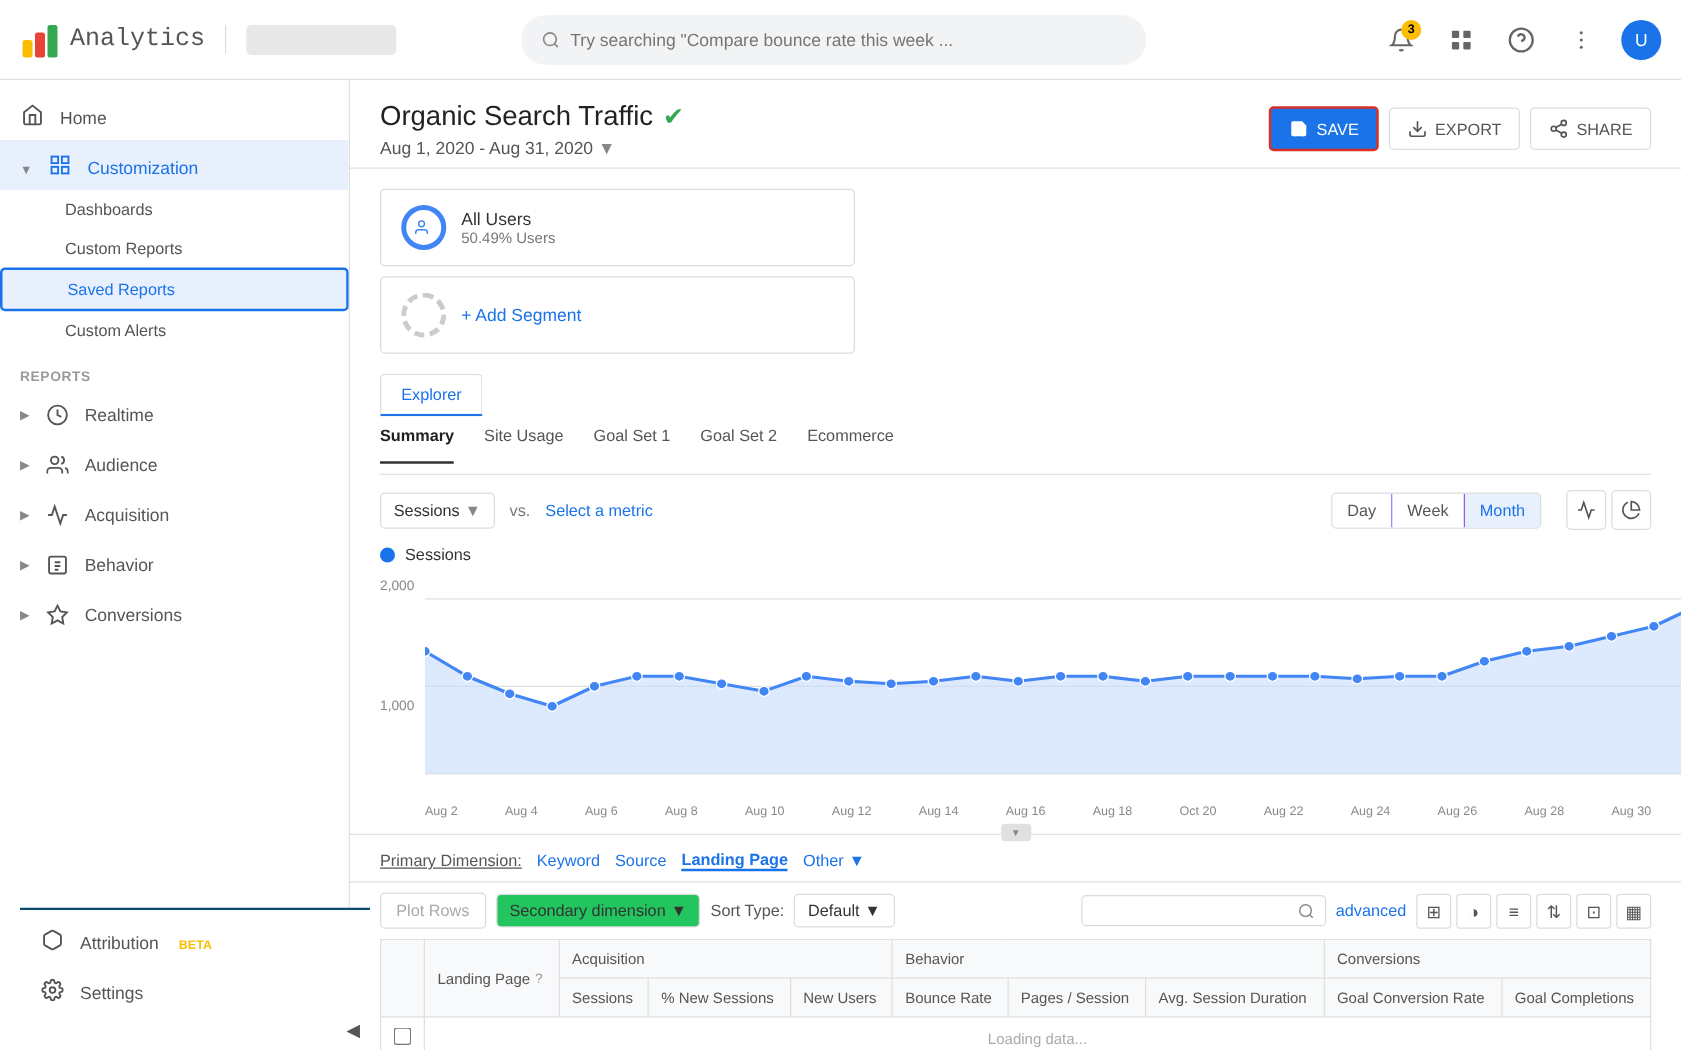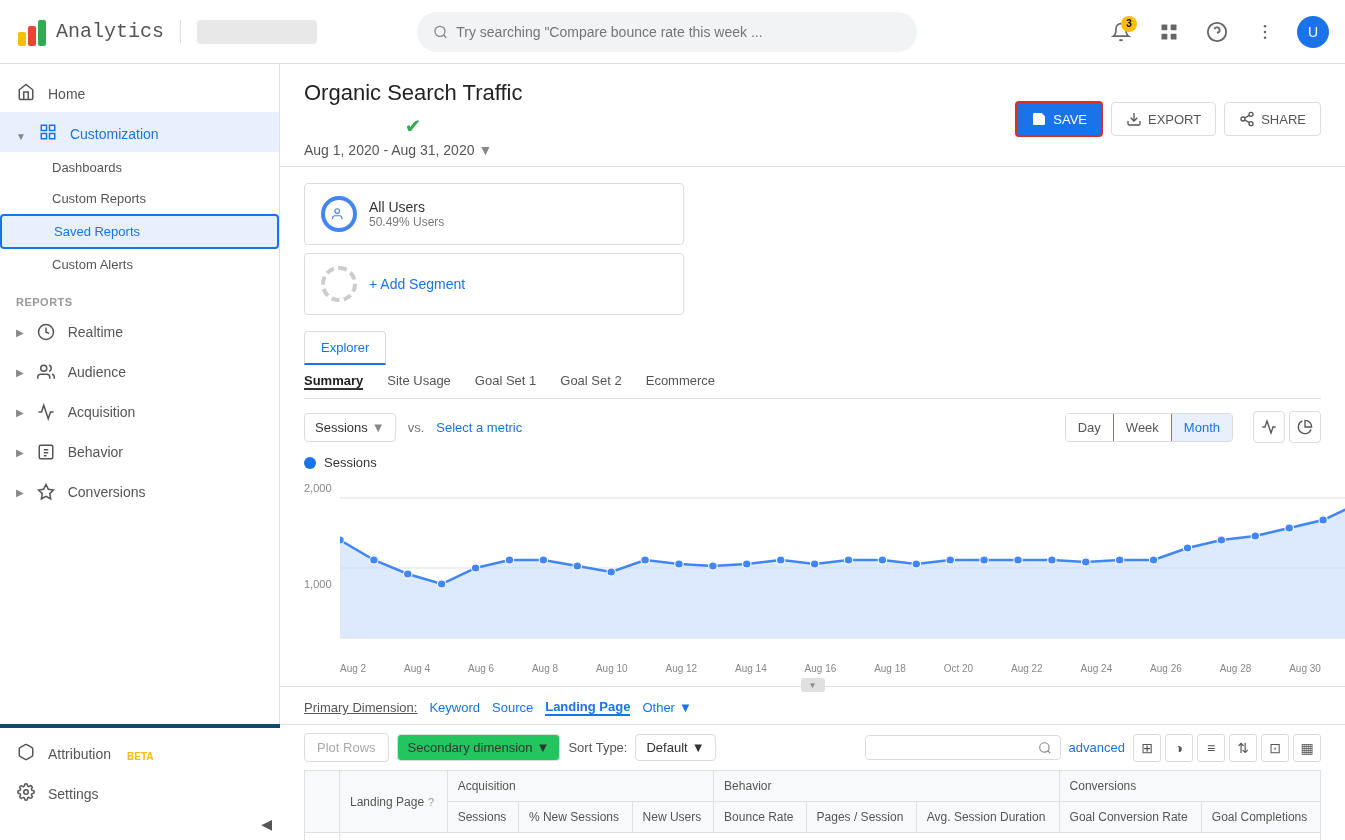--- a/index.html
+++ b/index.html
@@ -30,21 +30,21 @@
     .sidebar-sub-item { padding: 8px 16px 8px 52px; cursor: pointer; color: #555; font-size: 13px; display: block; }
     .sidebar-sub-item.active { background: #e8f0fe; color: #1a73e8; border: 2px solid #1a73e8; border-radius: 4px; font-weight: 500; }
     .sidebar-section-label { padding: 16px 16px 4px; font-size: 11px; font-weight: 600; color: #999; letter-spacing: 0.5px; text-transform: uppercase; }
     .sidebar-report-item { display: flex; align-items: center; gap: 12px; padding: 10px 16px; cursor: pointer; color: #555; font-size: 14px; }
     .expand-icon { font-size: 10px; color: #888; }
     .beta-badge { font-size: 10px; color: #fbbc04; font-weight: bold; margin-left: 4px; }
 
     
     .content { flex: 1; overflow-y: auto; background: #fff; }
     .content-header { display: flex; align-items: center; justify-content: space-between; padding: 16px 24px 8px; border-bottom: 1px solid #e0e0e0; }
-    .page-title-row { display: flex; align-items: center; gap: 8px; flex-direction: column; }
+    .page-title-row { display: flex; align-items: center; gap: 8px; }
     .page-title { font-size: 22px; font-weight: 500; color: #222; }
     .verified-icon { color: #34a853; font-size: 20px; }
     .header-actions { display: flex; gap: 8px; align-items: center; }
     .btn { display: flex; align-items: center; gap: 6px; padding: 8px 14px; border-radius: 4px; cursor: pointer; font-size: 13px; font-weight: 500; border: 1px solid #ddd; background: #fff; color: #555; }
     .btn-save { background: #1a73e8; color: #fff; border: 2px solid #d93025; }
 
     .date-range { display: flex; align-items: center; gap: 4px; font-size: 14px; color: #555; cursor: pointer; margin-top: 4px; padding-right: 24px; }
     .date-range .chevron { color: #888; }
 
     
@@ -55,21 +55,21 @@
     .segment-info { }
     .segment-name { font-size: 14px; font-weight: 500; color: #333; }
     .segment-pct { font-size: 12px; color: #777; }
     .add-segment { color: #1a73e8; font-size: 14px; }
 
     
     .explorer-section { padding: 0 24px; }
     .explorer-tab { display: inline-block; padding: 8px 16px; border: 1px solid #dadce0; border-radius: 4px 4px 0 0; font-size: 13px; cursor: pointer; background: #fff; margin-right: 2px; }
     .explorer-tab.active { background: #fff; border-bottom: 2px solid #1a73e8; color: #1a73e8; }
     .subtabs { display: flex; gap: 24px; border-bottom: 1px solid #e0e0e0; padding: 8px 0; }
-    .subtab { font-size: 13px; color: #555; cursor: pointer; padding-bottom: 0; }
+    .subtab { font-size: 13px; color: #555; cursor: pointer; padding-bottom: 13px; }
     .subtab.active { color: #222; font-weight: 600; border-bottom: 2px solid #333; }
 
     
     .chart-controls { display: flex; align-items: center; gap: 12px; padding: 12px 24px 8px; }
     .metric-select { display: flex; align-items: center; gap: 4px; border: 1px solid #dadce0; border-radius: 4px; padding: 6px 10px; cursor: pointer; font-size: 13px; background: #fff; }
     .vs-label { color: #777; font-size: 13px; }
     .metric-link { color: #1a73e8; font-size: 13px; cursor: pointer; }
     .time-btns { margin-left: auto; display: flex; gap: 0; border: 1px solid #dadce0; border-radius: 4px; overflow: hidden; }
     .time-btn { padding: 6px 12px; font-size: 13px; cursor: pointer; background: #fff; color: #555; border: none; border-right: 1px solid #8b5cf6; }
     .time-btn:last-child { border-right: none; }
@@ -258,21 +258,21 @@
         <span class="expand-icon">▶</span>
         <div class="icon-shape">
           <svg width="18" height="18" viewBox="0 0 24 24" fill="none" stroke="#555" stroke-width="2">
             <polygon points="12,2 15.09,8.26 22,9.27 17,14.14 18.18,21.02 12,17.77 5.82,21.02 7,14.14 2,9.27 8.91,8.26"></polygon>
           </svg>
         </div>
         <span>Conversions</span>
       </div>
     </div>
 
-    <div style="position:absolute; bottom:0; left:0; width:280px; background:#fff; border-top:4px solid #0c4a6e; padding:4px 0;">
+    <div style="position:absolute; bottom:0; left:16px; width:280px; background:#fff; border-top:2px solid #0c4a6e; padding:4px 0;">
       <div class="sidebar-item">
         <div class="icon-shape">
           <svg width="18" height="18" viewBox="0 0 24 24" fill="none" stroke="#555" stroke-width="2">
             <path d="M21 16V8a2 2 0 0 0-1-1.73l-7-4a2 2 0 0 0-2 0l-7 4A2 2 0 0 0 3 8v8a2 2 0 0 0 1 1.73l7 4a2 2 0 0 0 2 0l7-4A2 2 0 0 0 21 16z"></path>
           </svg>
         </div>
         <span>Attribution</span>
         <span class="beta-badge">BETA</span>
       </div>
       <div class="sidebar-item">

